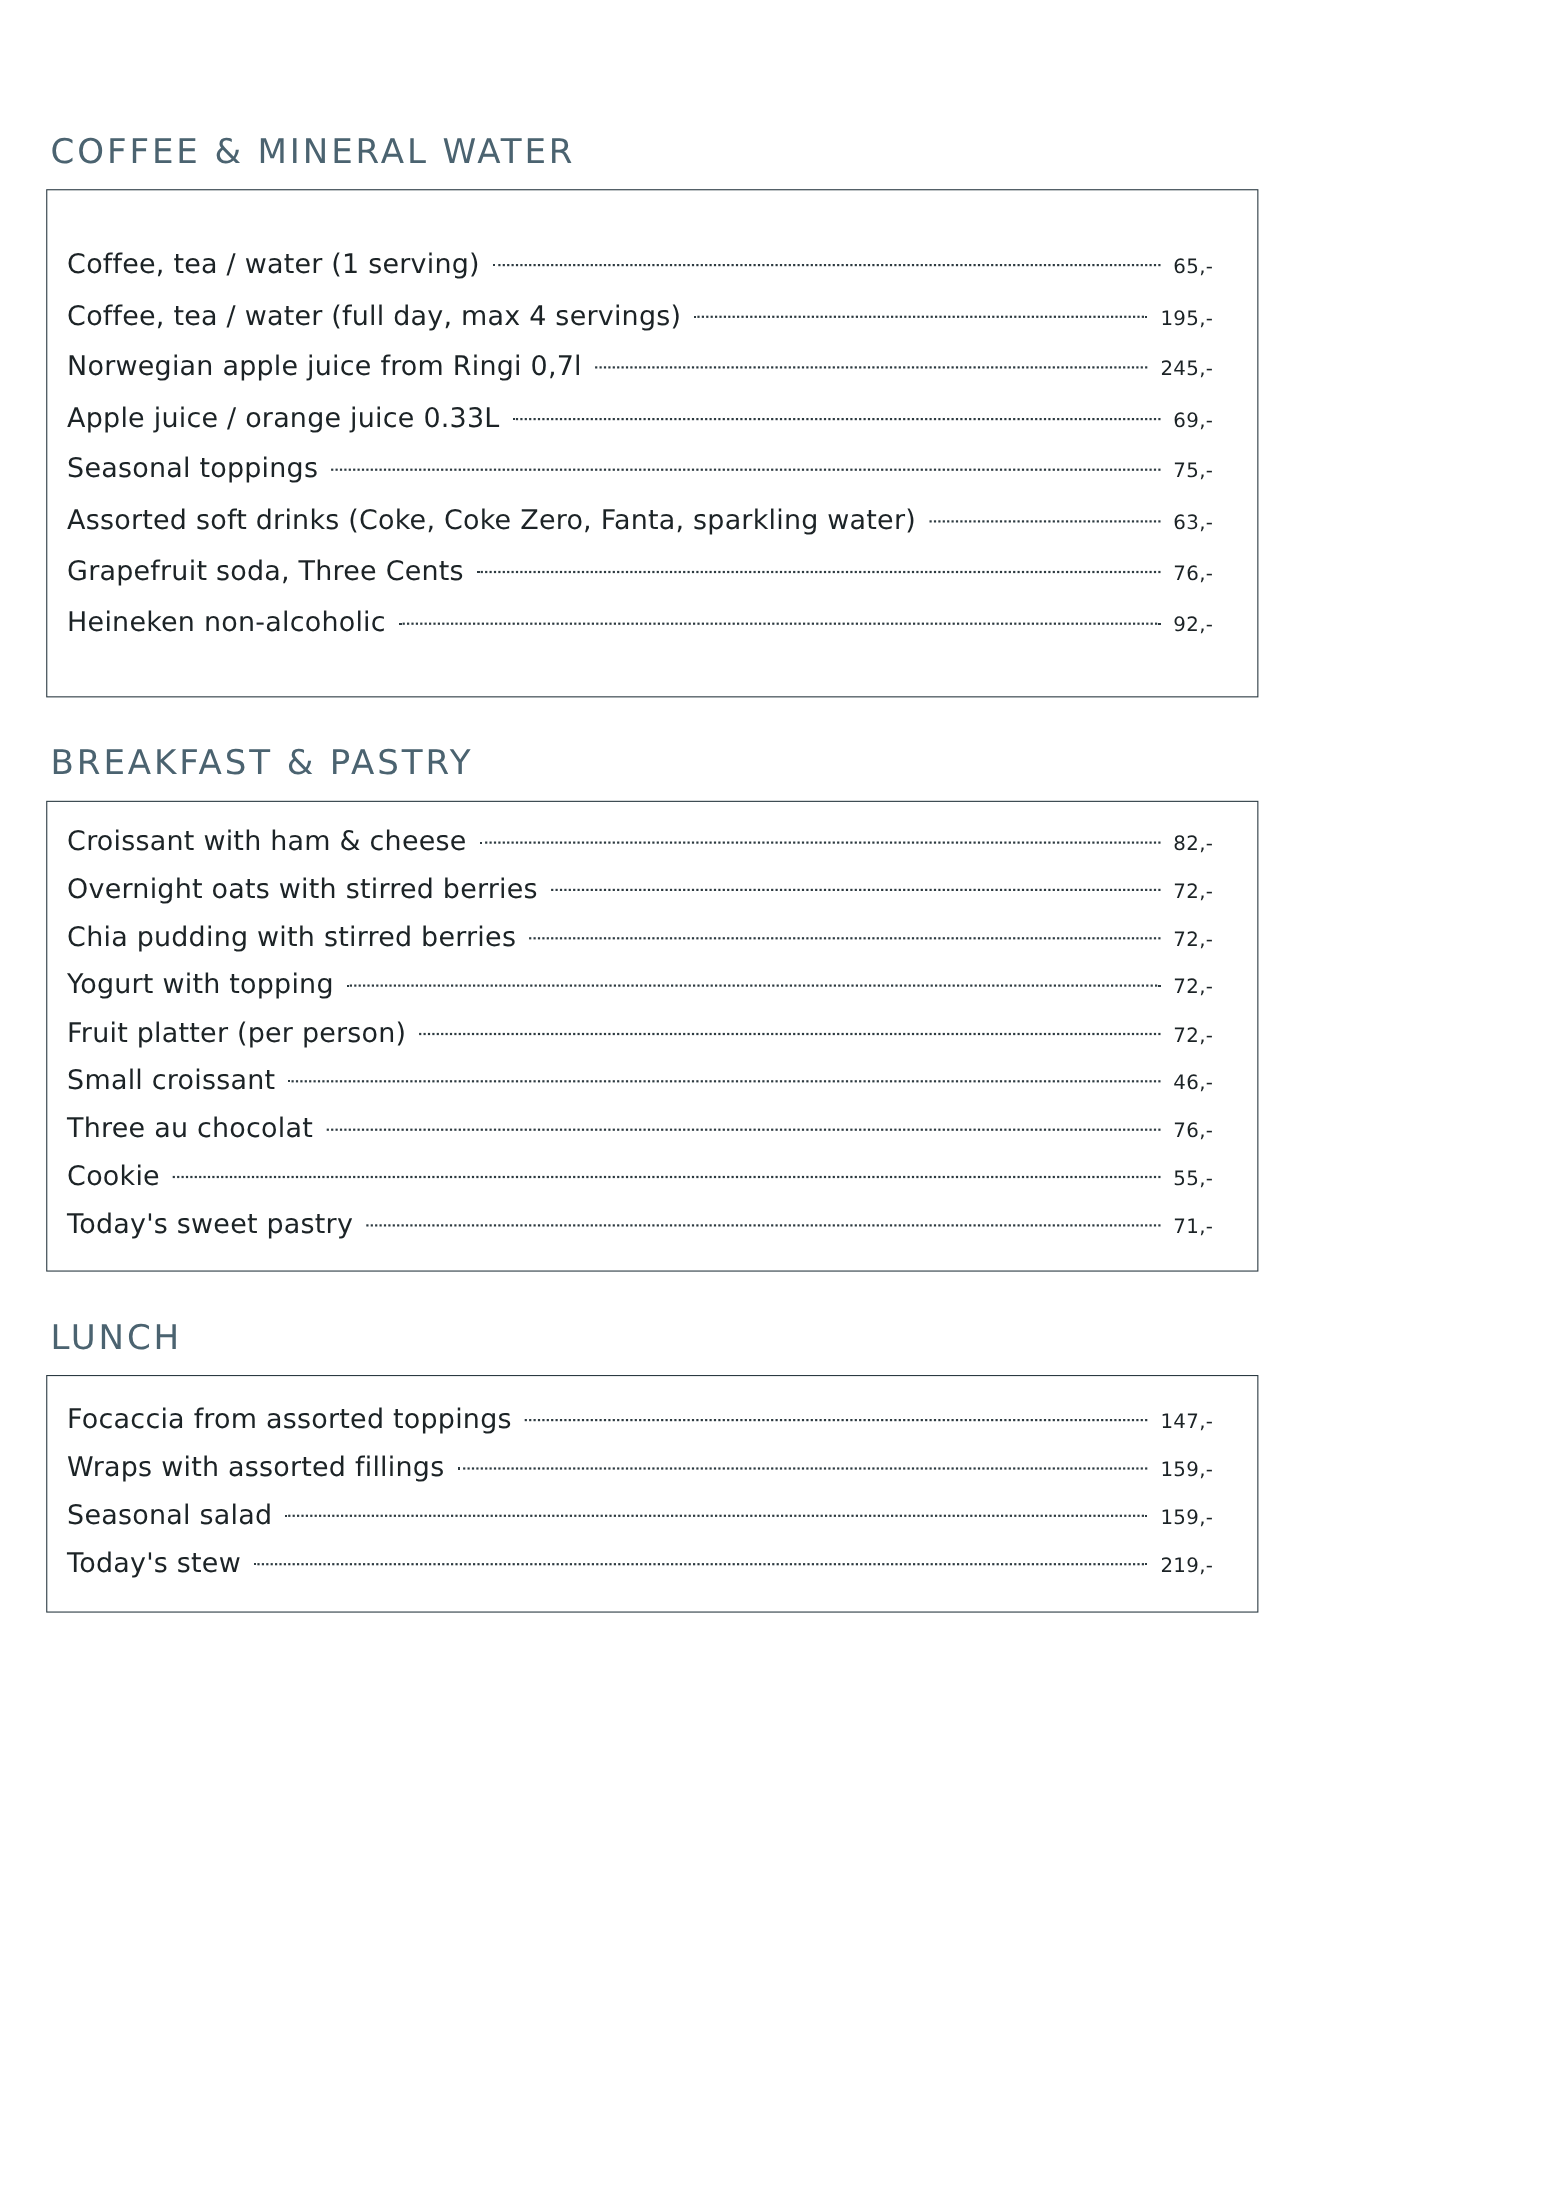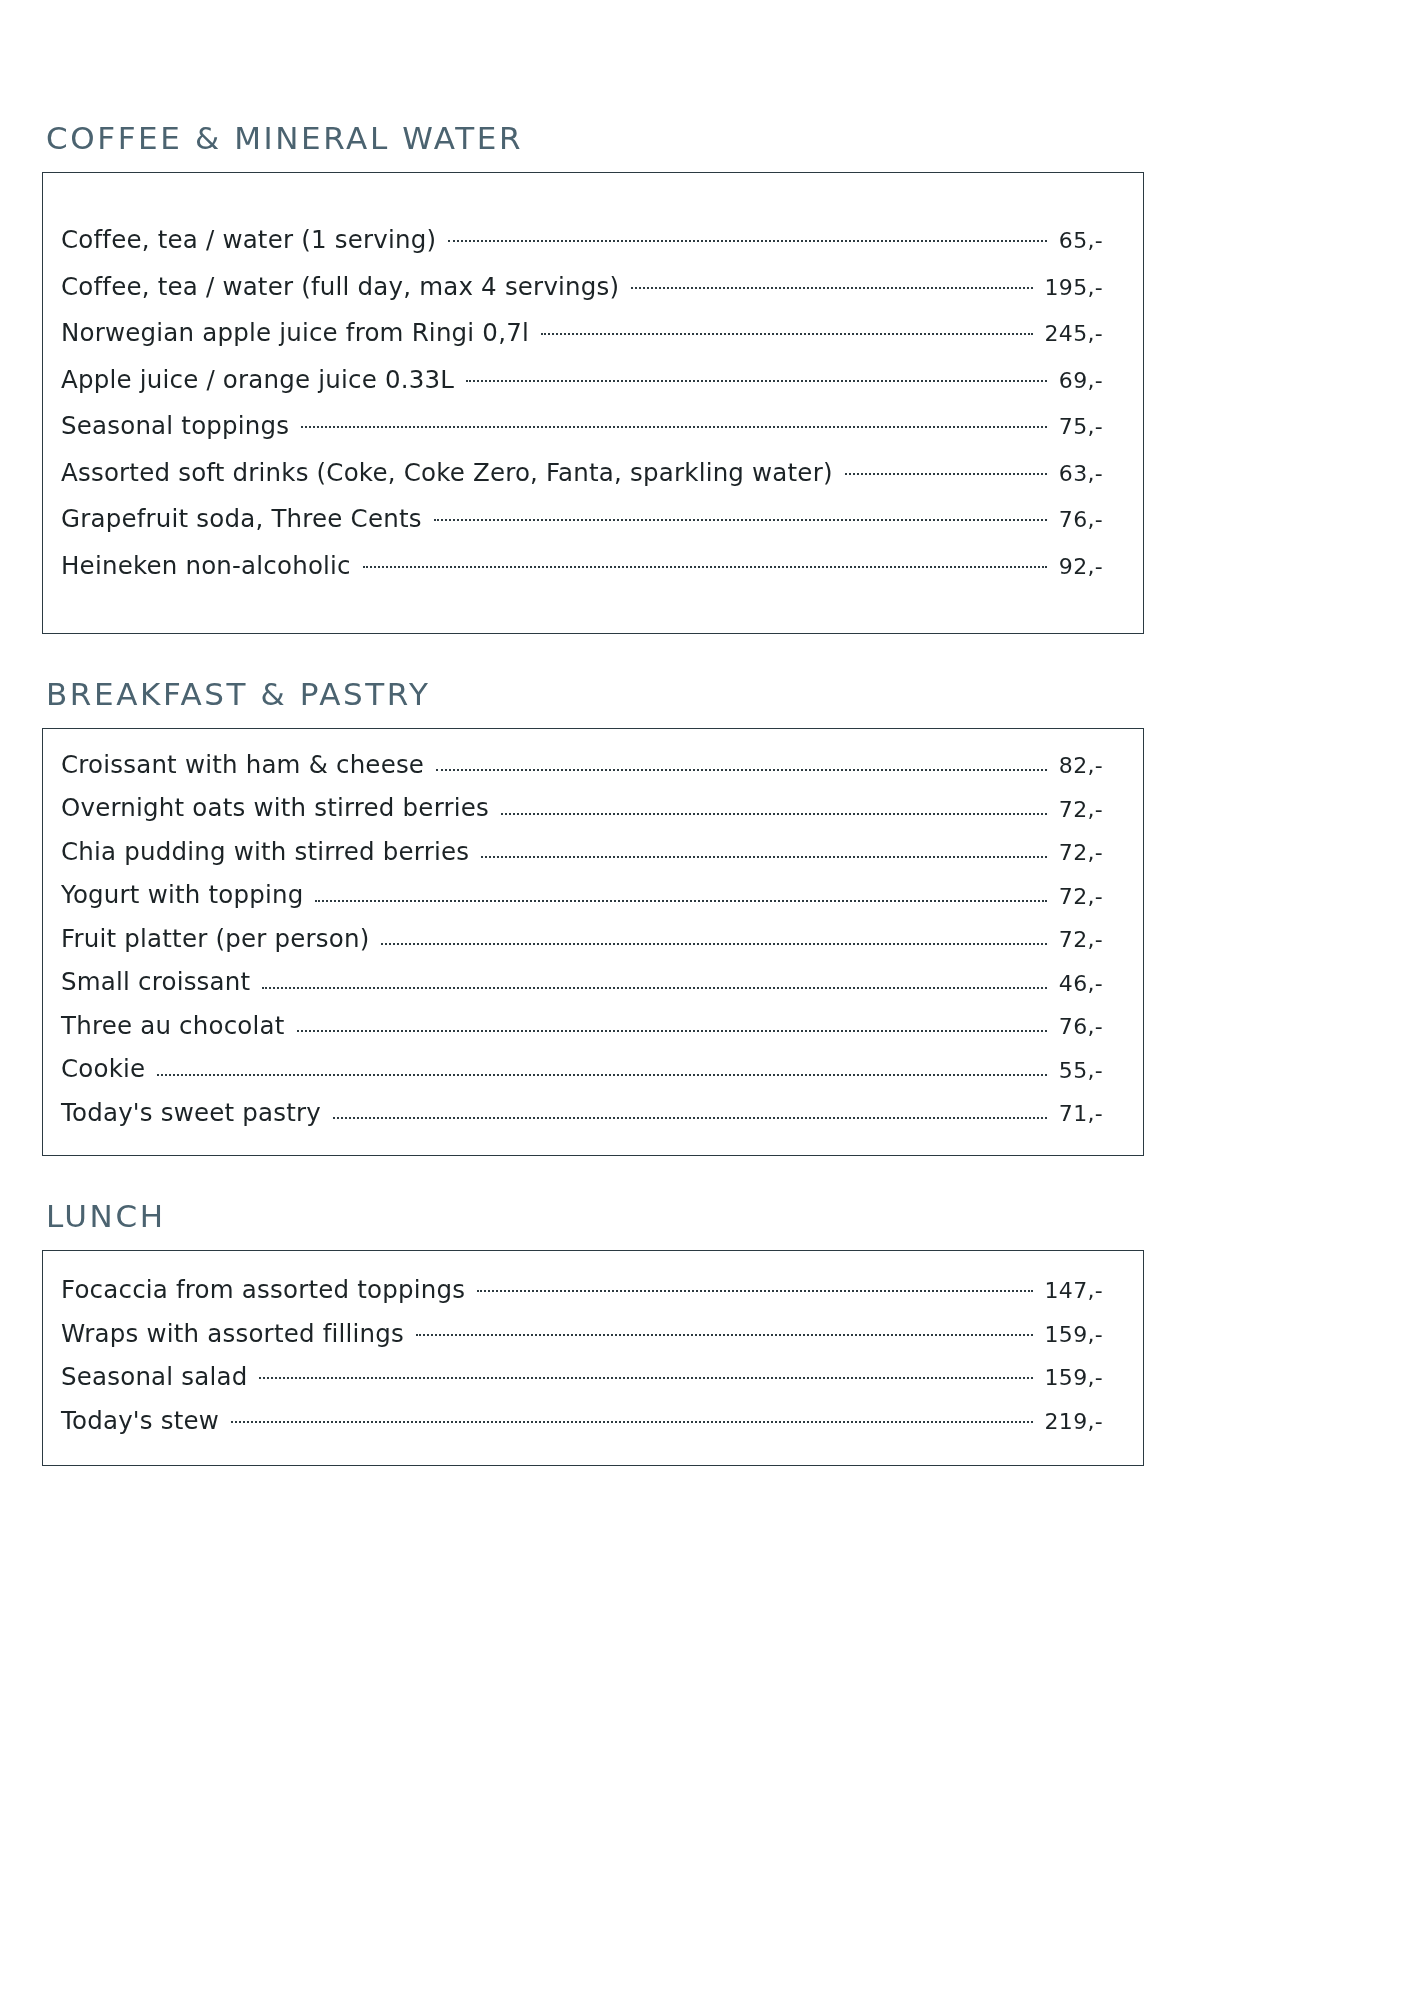--- a/index.html
+++ b/index.html
@@ -45,39 +45,39 @@
   .menu-row {
     display: flex;
     align-items: baseline;
     font-size: 24.5px;
     line-height: 1.0;
     letter-spacing: 0.2px;
     padding: 11px 0;
     color: #1c2326;
     font-weight: 400;
   }
-  .box-breakfast .menu-row { padding: 9.5px 0; align-items: flex-end; }
+  .box-breakfast .menu-row { padding: 9.5px 0; }
   .box-lunch .menu-row { padding: 9.5px 0; }
 
   .item-name {
     white-space: nowrap;
     padding-right: 8px;
   }
   .dots {
     flex: 1 1 auto;
     border-bottom: 2.2px dotted #2d3a40;
     transform: translateY(-6px);
     min-width: 20px;
     height: 0;
     margin: 0 4px;
   }
   .item-price {
     white-space: nowrap;
     padding-left: 8px;
-    font-size: 22px;
+    font-size: 18px;
     letter-spacing: 0.3px;
   }
 </style>
 </head>
 <body>
 
 <div class="page">
 
   <div class="section">
     <h2 class="section-title">COFFEE &amp; MINERAL WATER</h2>

